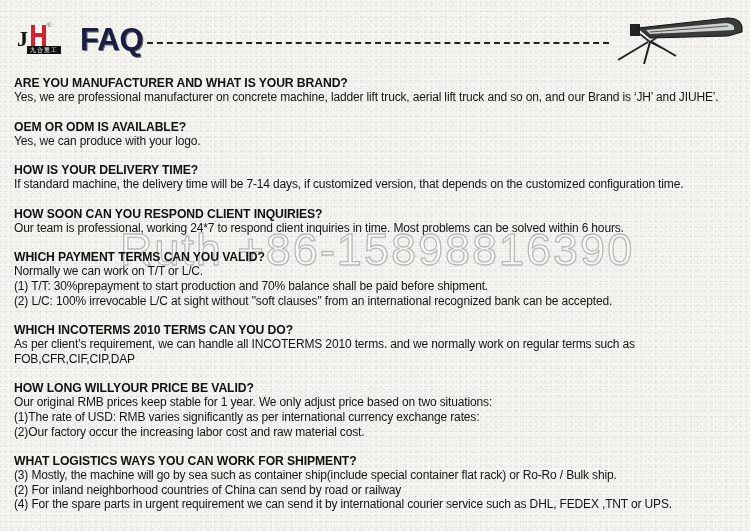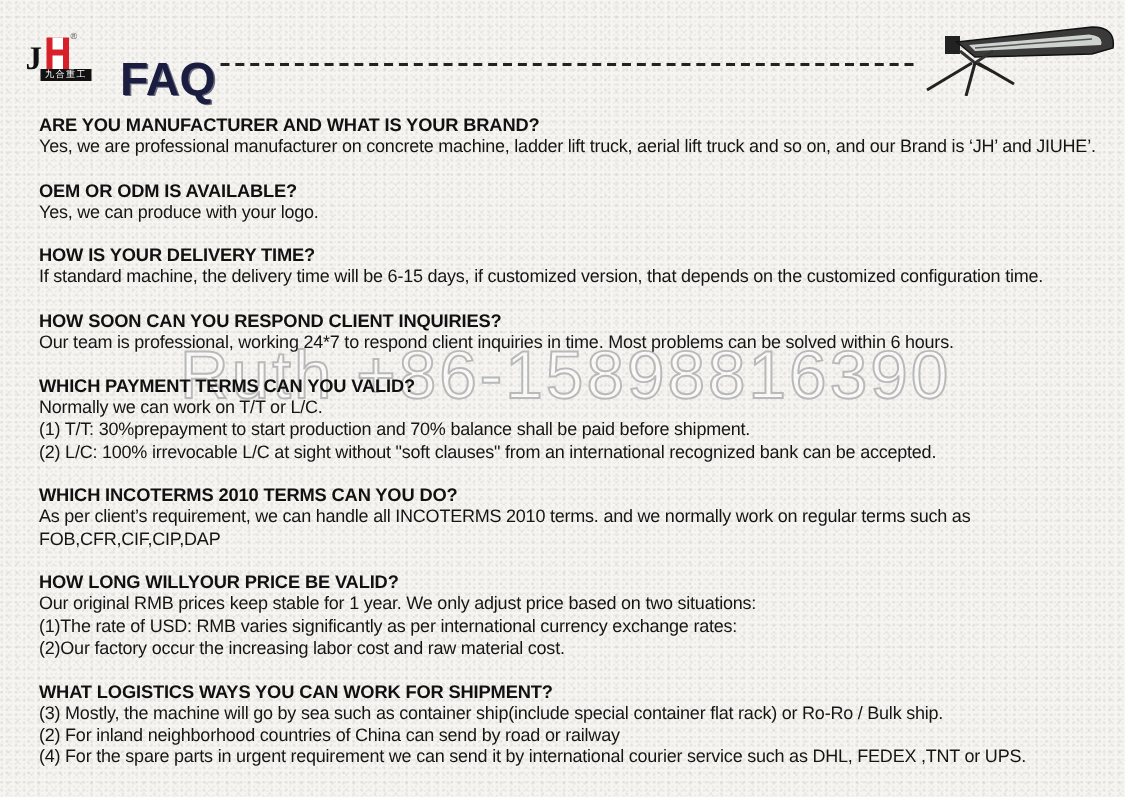--- a/index.html
+++ b/index.html
@@ -15,25 +15,25 @@
       color: #111;
     }
     .header { position: absolute; left: 0; top: 0; width: 750px; height: 66px; }
     .logo { position: absolute; left: 17px; top: 25px; width: 44px; height: 30px; }
     .logo .j { position: absolute; left: 0; top: 1px; font: bold 22px "Liberation Serif", serif; color: #111; }
     .logo .h { position: absolute; left: 14px; top: 0; width: 15px; height: 21px; background: #d8202a; }
     .logo .h::before { content: ""; position: absolute; left: 4px; top: 0; width: 7px; height: 8px; background: #fff; }
     .logo .h::after { content: ""; position: absolute; left: 4px; top: 12px; width: 7px; height: 9px; background: #fff; }
     .logo .reg { position: absolute; left: 30px; top: -3px; font-size: 6px; color: #555; }
     .logo .cn { position: absolute; left: 10px; top: 21px; width: 34px; height: 8px; background: #111; color: #fff; font-size: 6px; line-height: 8px; text-align: center; letter-spacing: 1px; }
-    .faq-title { position: absolute; left: 80px; top: 22px; font: bold 31px "Liberation Sans", sans-serif; color: #1a1d3f; letter-spacing: 0px; text-shadow: 1px 1px 0 #6a6c80; margin-top: 13px; }
+    .faq-title { position: absolute; left: 80px; top: 22px; font: bold 31px "Liberation Sans", sans-serif; color: #1a1d3f; letter-spacing: 0px; text-shadow: 1px 1px 0 #6a6c80; }
     .dashes { position: absolute; left: 147px; top: 42px; width: 462px; height: 0; border-top: 2px dashed #222; }
     .machine { position: absolute; left: 610px; top: 6px; width: 140px; height: 58px; }
     .content { position: absolute; left: 10px; top: 76px; width: 735px; }
-    .qa { margin: 0 0 15px 16px; }
+    .qa { margin: 0 0 15px 4px; }
     .q { font-weight: bold; font-size: 12.2px; line-height: 14px; color: #111; letter-spacing: -0.1px; }
     .a { font-size: 12px; line-height: 14.6px; color: #151515; letter-spacing: -0.15px; white-space: nowrap; }
     .watermark {
       position: absolute; left: 120px; top: 224px;
       font: 45px "Liberation Sans", sans-serif; letter-spacing: 2px;
       color: rgba(255,255,255,0.55);
       -webkit-text-stroke: 1.3px #b9b9b9;
       pointer-events: none; white-space: nowrap; text-align: center;
     }
   </style>
@@ -68,21 +68,21 @@
   <div class="qa">
     <div class="q">ARE YOU MANUFACTURER AND WHAT IS YOUR BRAND?</div>
     <div class="a">Yes, we are professional manufacturer  on concrete machine, ladder lift truck, aerial lift truck and so on, and our Brand is ‘JH’ and JIUHE’.</div>
   </div>
   <div class="qa">
     <div class="q">OEM OR ODM IS AVAILABLE?</div>
     <div class="a">Yes, we can produce with your logo.</div>
   </div>
   <div class="qa">
     <div class="q">HOW IS YOUR DELIVERY TIME?</div>
-    <div class="a">If standard machine, the delivery time will be 6-15 days, if customized version, that depends on the customized configuration time.</div>
+    <div class="a">If standard machine, the delivery time will be 7-14 days, if customized version, that depends on the customized configuration time.</div>
   </div>
   <div class="qa">
     <div class="q">HOW SOON CAN YOU RESPOND CLIENT INQUIRIES?</div>
     <div class="a">Our team is professional, working 24*7 to respond client inquiries in time. Most problems can be solved within 6 hours.</div>
   </div>
   <div class="qa">
     <div class="q">WHICH PAYMENT TERMS CAN YOU VALID?</div>
     <div class="a">Normally we can work on T/T or L/C.</div>
     <div class="a">(1) T/T: 30%prepayment to start production and 70% balance shall be paid before shipment.</div>
     <div class="a">(2) L/C: 100% irrevocable L/C at sight without "soft clauses" from an international recognized bank can be accepted.</div>

